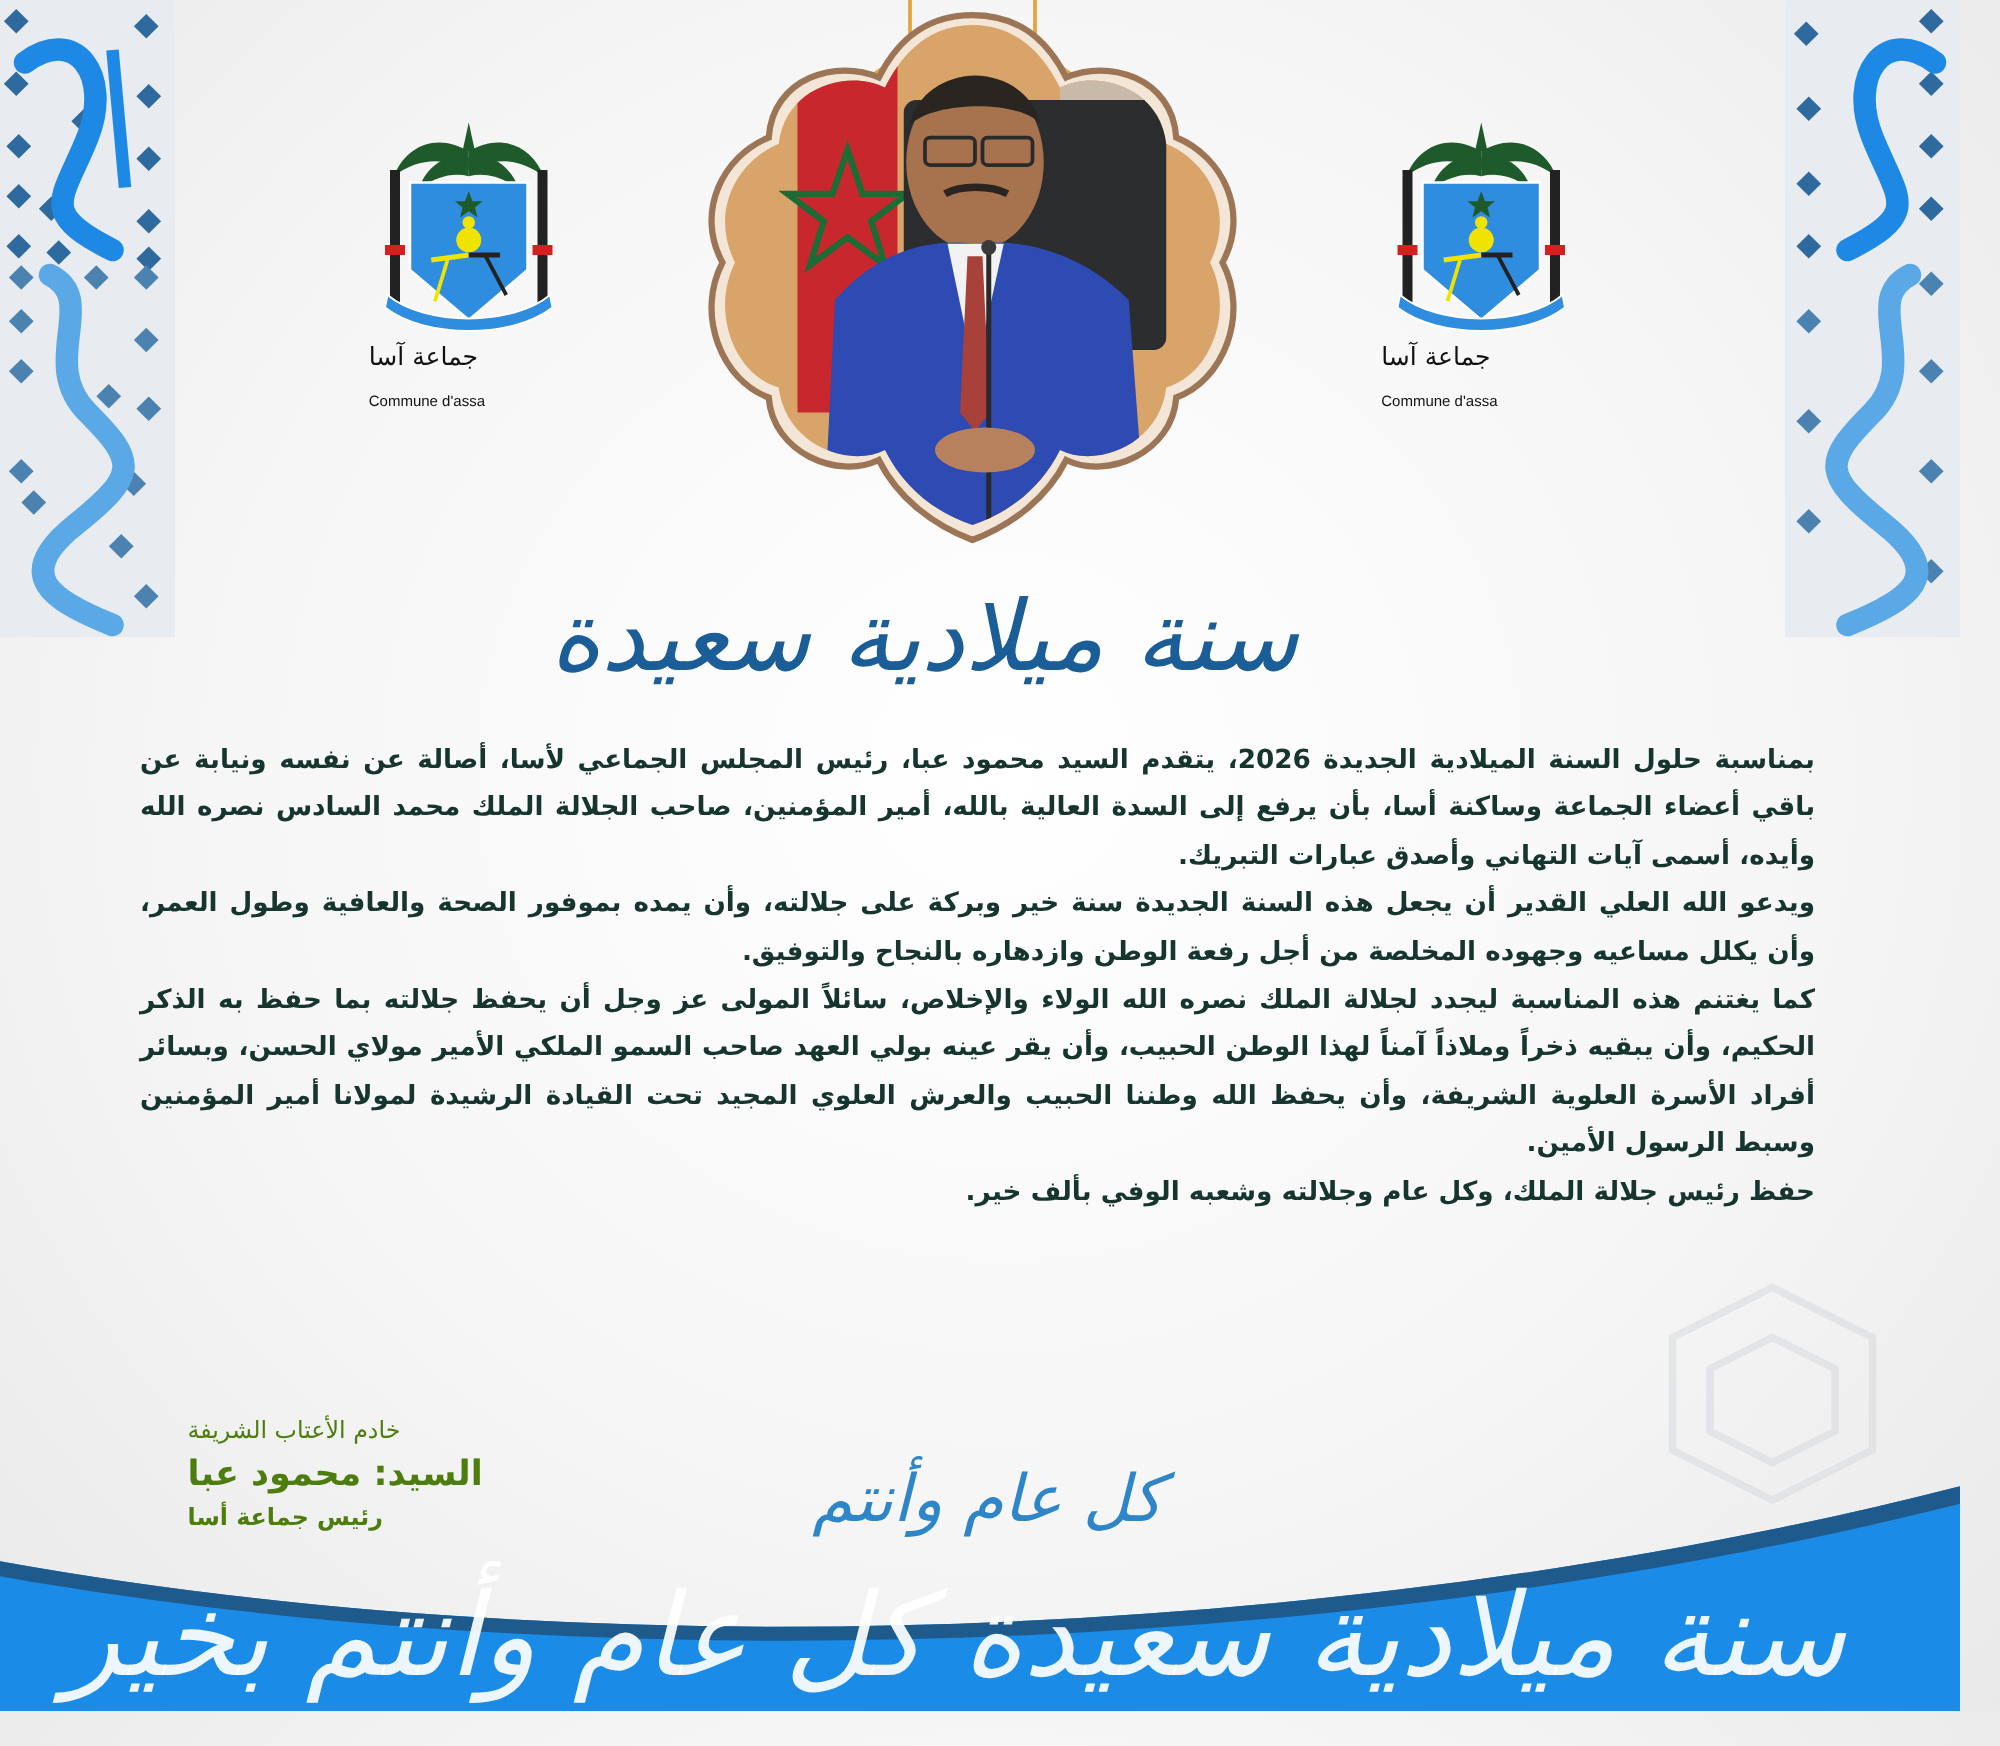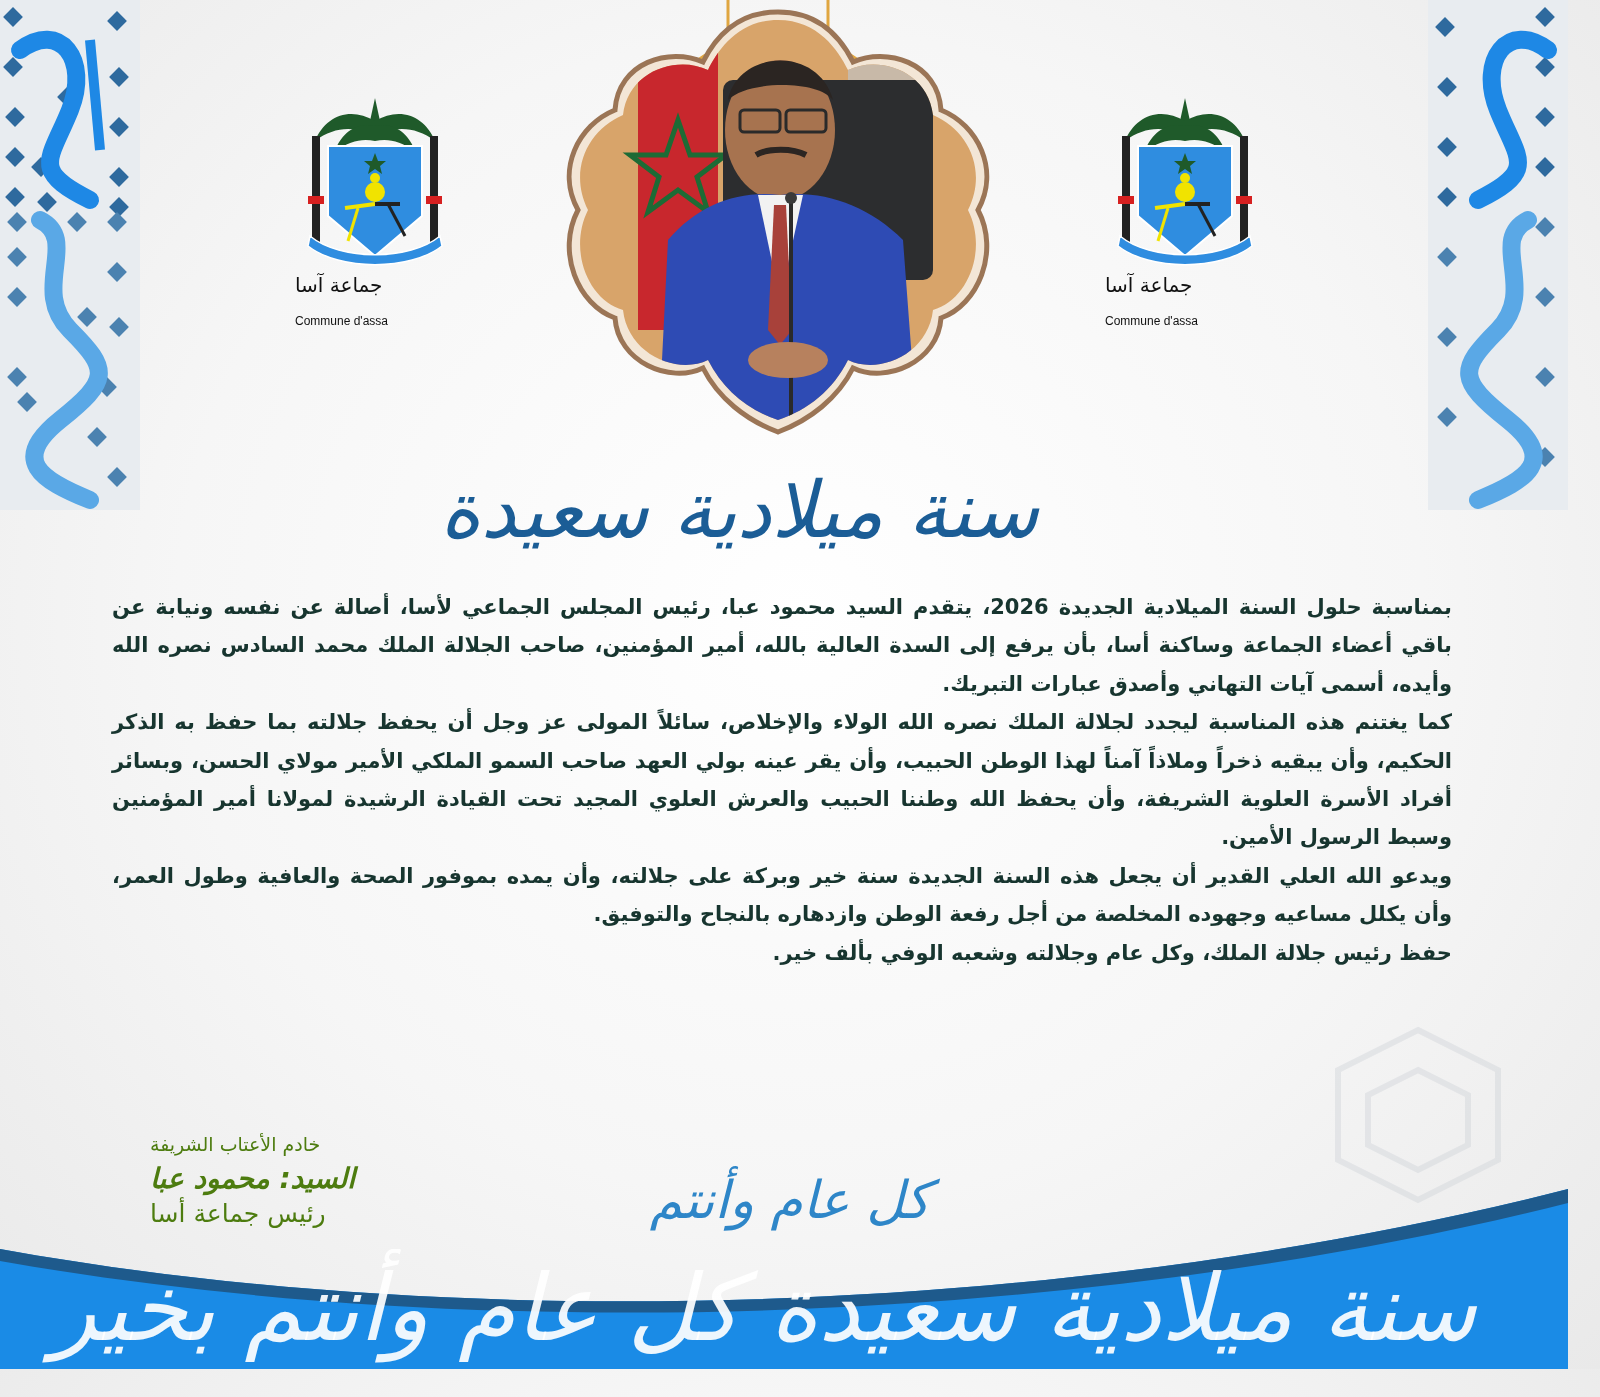--- a/index.html
+++ b/index.html
@@ -26,22 +26,22 @@
   .title { position:absolute; left:440px; top:445px; width:690px; height:130px; text-align:left; direction:rtl;
     font-family:"DejaVu Serif", serif; font-size:78px; font-style:italic; color:#1b5d96; line-height:130px; letter-spacing:2px; }
 
   .body-text { position:absolute; left:112px; top:588px; width:1340px; direction:rtl; text-align:justify;
     font-family:"DejaVu Sans", sans-serif; font-size:21px; line-height:38.4px; color:#17352f; }
   .body-text p { margin:0;font-weight:bold; }
   .body-text .last-line { text-align-last:right; }
 
   .signature { position:absolute; left:150px; top:1105px; width:265px; text-align:left; direction:rtl; color:#4d7c0f;margin-top:24px; }
   .signature .role { font-size:19px; line-height:30px; }
-  .signature .name { font-size:28px; line-height:40px; font-weight:bold;font-style:italic; }
-  .signature .title-line { font-size:25px; line-height:30px; }
+  .signature .name { font-size:28px; line-height:40px; font-weight:bold; }
+  .signature .title-line { font-size:19px; line-height:30px;font-weight:bold; }
 
   .greeting { position:absolute; left:630px; top:1135px; width:320px; height:130px; text-align:center; direction:rtl;
     font-family:"DejaVu Serif", serif; font-style:italic; font-size:52px; color:#2e86c8; line-height:130px; }
 
   .footer-band { position:absolute; left:0; bottom:0; width:1568px; height:180px; }
   .footer-band svg { width:100%; height:100%; display:block; }
   .footer-text { position:absolute; left:0; bottom:0; width:1528px; height:120px; overflow:hidden; direction:rtl; white-space:nowrap;
     font-family:"DejaVu Serif", serif; font-style:italic; font-size:92px; line-height:120px; color:rgba(255,255,255,0.92); text-align:center; letter-spacing:4px; }
 
   .bg-geo { position:absolute; right:0; top:1010px; width:300px; height:250px; opacity:0.35; }
@@ -208,22 +208,22 @@
       <circle cx="243" cy="198" r="6" fill="#3a3a3a"></circle>
       <ellipse cx="240" cy="360" rx="40" ry="18" fill="#b7815e"></ellipse>
     </g>
   </svg>
 </div>
 
 <div class="title">سنة ميلادية سعيدة</div>
 
 <div class="body-text">
   <p>بمناسبة حلول السنة الميلادية الجديدة 2026، يتقدم السيد محمود عبا، رئيس المجلس الجماعي لأسا، أصالة عن نفسه ونيابة عن باقي أعضاء الجماعة وساكنة أسا، بأن يرفع إلى السدة العالية بالله، أمير المؤمنين، صاحب الجلالة الملك محمد السادس نصره الله وأيده، أسمى آيات التهاني وأصدق عبارات التبريك.</p>
+  <p>ويدعو الله العلي القدير أن يجعل هذه السنة الجديدة سنة خير وبركة على جلالته، وأن يمده بموفور الصحة والعافية وطول العمر، وأن يكلل مساعيه وجهوده المخلصة من أجل رفعة الوطن وازدهاره بالنجاح والتوفيق.</p>
   <p>كما يغتنم هذه المناسبة ليجدد لجلالة الملك نصره الله الولاء والإخلاص، سائلاً المولى عز وجل أن يحفظ جلالته بما حفظ به الذكر الحكيم، وأن يبقيه ذخراً وملاذاً آمناً لهذا الوطن الحبيب، وأن يقر عينه بولي العهد صاحب السمو الملكي الأمير مولاي الحسن، وبسائر أفراد الأسرة العلوية الشريفة، وأن يحفظ الله وطننا الحبيب والعرش العلوي المجيد تحت القيادة الرشيدة لمولانا أمير المؤمنين وسبط الرسول الأمين.</p>
-  <p>ويدعو الله العلي القدير أن يجعل هذه السنة الجديدة سنة خير وبركة على جلالته، وأن يمده بموفور الصحة والعافية وطول العمر، وأن يكلل مساعيه وجهوده المخلصة من أجل رفعة الوطن وازدهاره بالنجاح والتوفيق.</p>
   <p class="last-line">حفظ رئيس جلالة الملك، وكل عام وجلالته وشعبه الوفي بألف خير.</p>
 </div>
 
 <svg class="bg-geo" viewBox="0 0 300 250">
   <g stroke="#c8cdd3" stroke-width="6" fill="none">
     <path d="M150 20 L230 60 L230 150 L150 190 L70 150 L70 60 Z"></path>
     <path d="M150 60 L200 85 L200 135 L150 160 L100 135 L100 85 Z"></path>
   </g>
 </svg>
 

